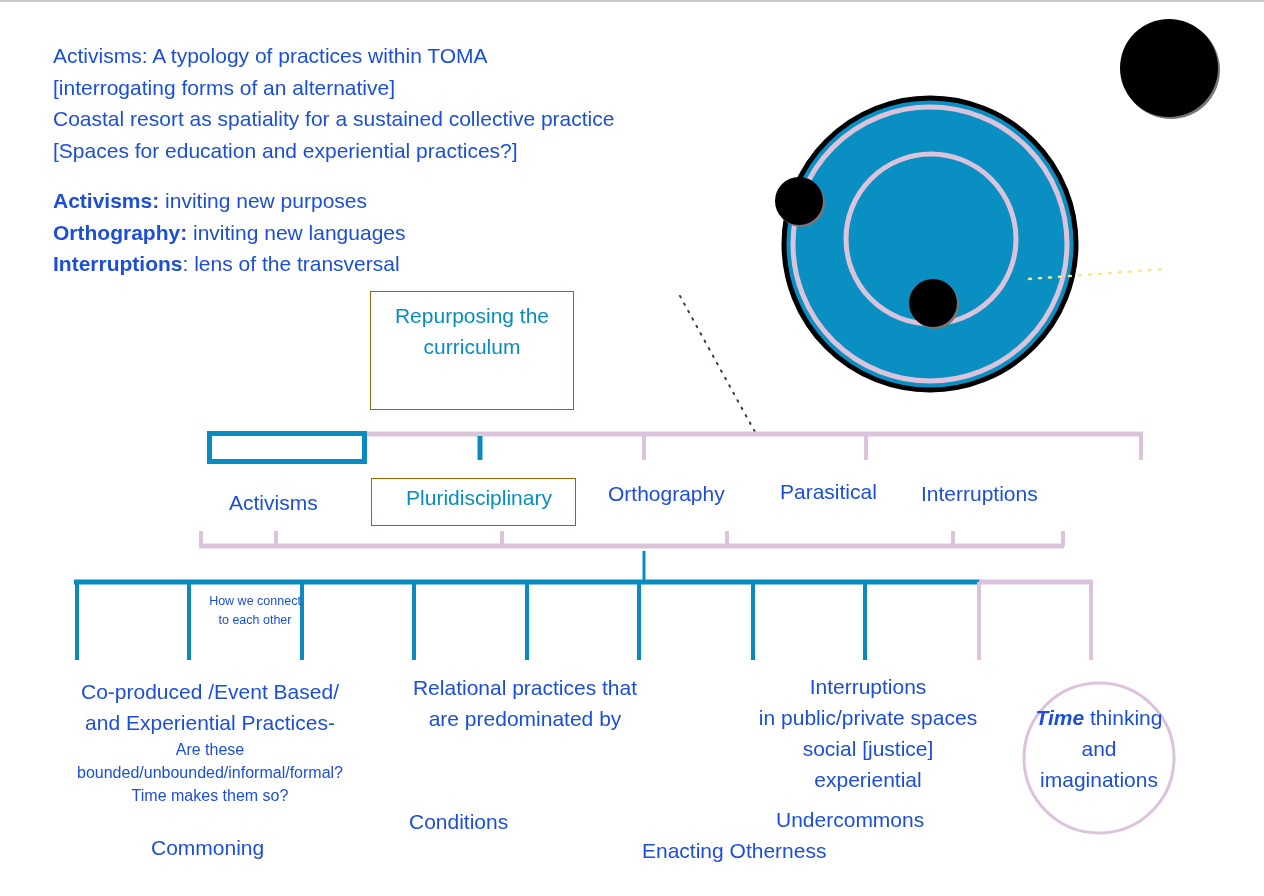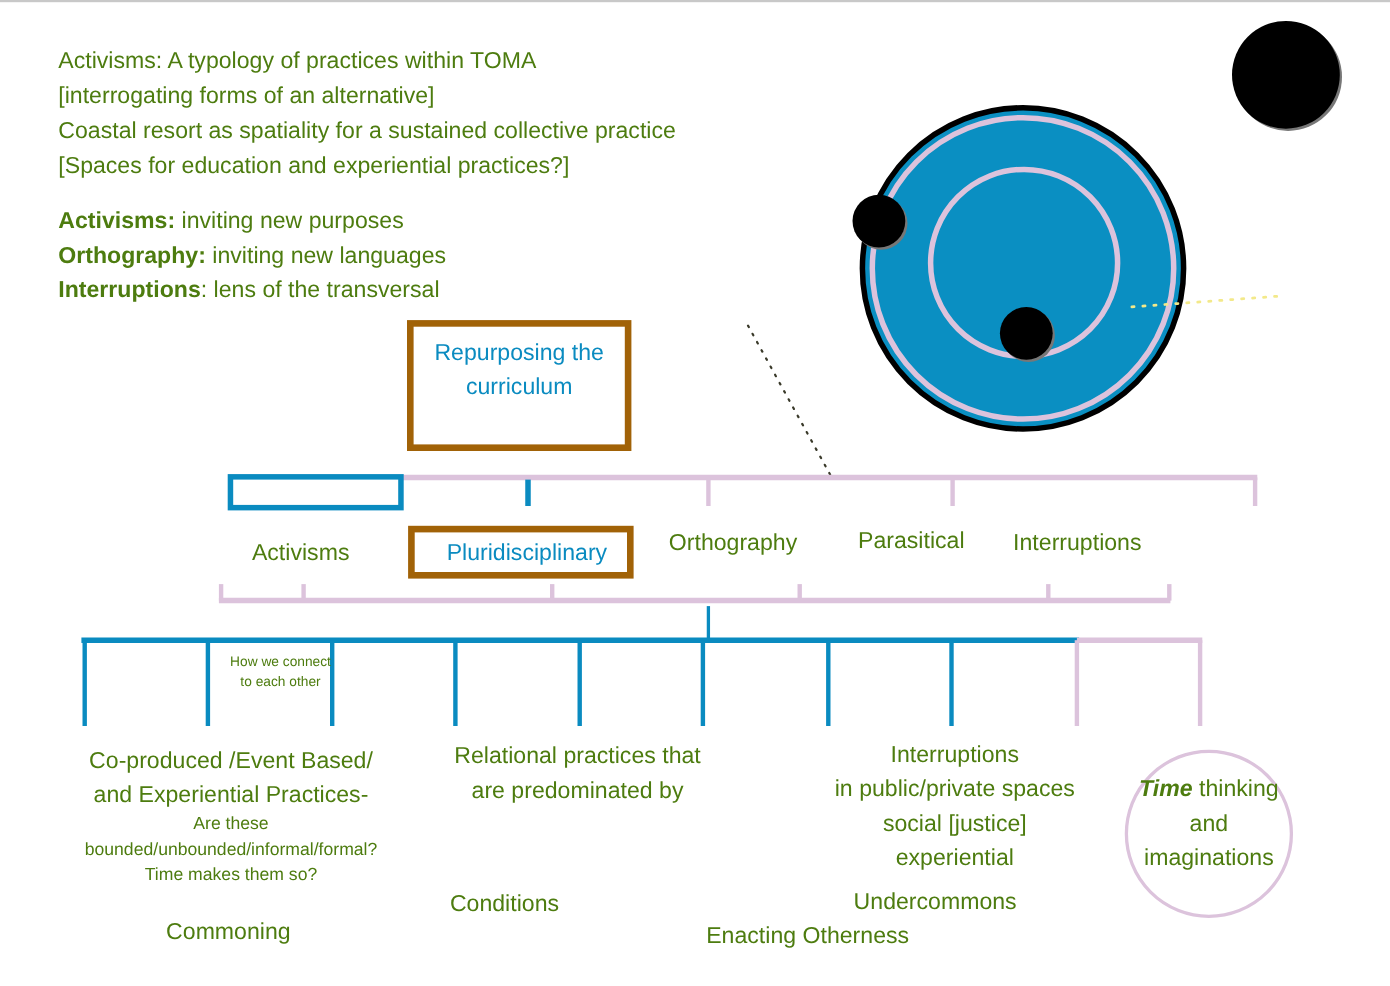--- a/index.html
+++ b/index.html
@@ -4,26 +4,26 @@
 <style>
   html, body { margin: 0; padding: 0; }
   body {
     width: 1264px; height: 896px; position: relative; overflow: hidden;
     background: #ffffff;
     font-family: "Liberation Sans", "DejaVu Sans", sans-serif;
     color: #0a8bc0;
   }
   .topline { position: absolute; left: 0; top: 0; width: 1264px; height: 2px; background: #c8c8c8; }
   svg.shapes { position: absolute; left: 0; top: 0; }
-  .txt { position: absolute; color: #4d7c0f; white-space: nowrap; }
+  .txt { position: absolute; color: #1d4ed8; white-space: nowrap; }
   .header { left: 53px; top: 40px; font-size: 21px; line-height: 31.5px; }
   .defs { left: 53px; top: 185px; font-size: 21px; line-height: 31.5px; }
   .defs b { font-weight: bold; }
   .box {
-    position: absolute; border: 6px solid #a16207; background: #fff;
+    position: absolute; border: 1px solid #a16207; background: #fff;
     text-align: center; color: #0a8bc0; font-size: 21px; line-height: 31px;
     box-sizing: border-box;
   }
   .center { text-align: center; }
   .lbl { font-size: 21px; }
   .small { font-size: 12.5px; line-height: 19px; }
   .col { font-size: 21px; line-height: 31px; }
   .q { font-size: 16px; line-height: 23px; }
   em.time { font-weight: bold; font-style: italic; }
 </style>

